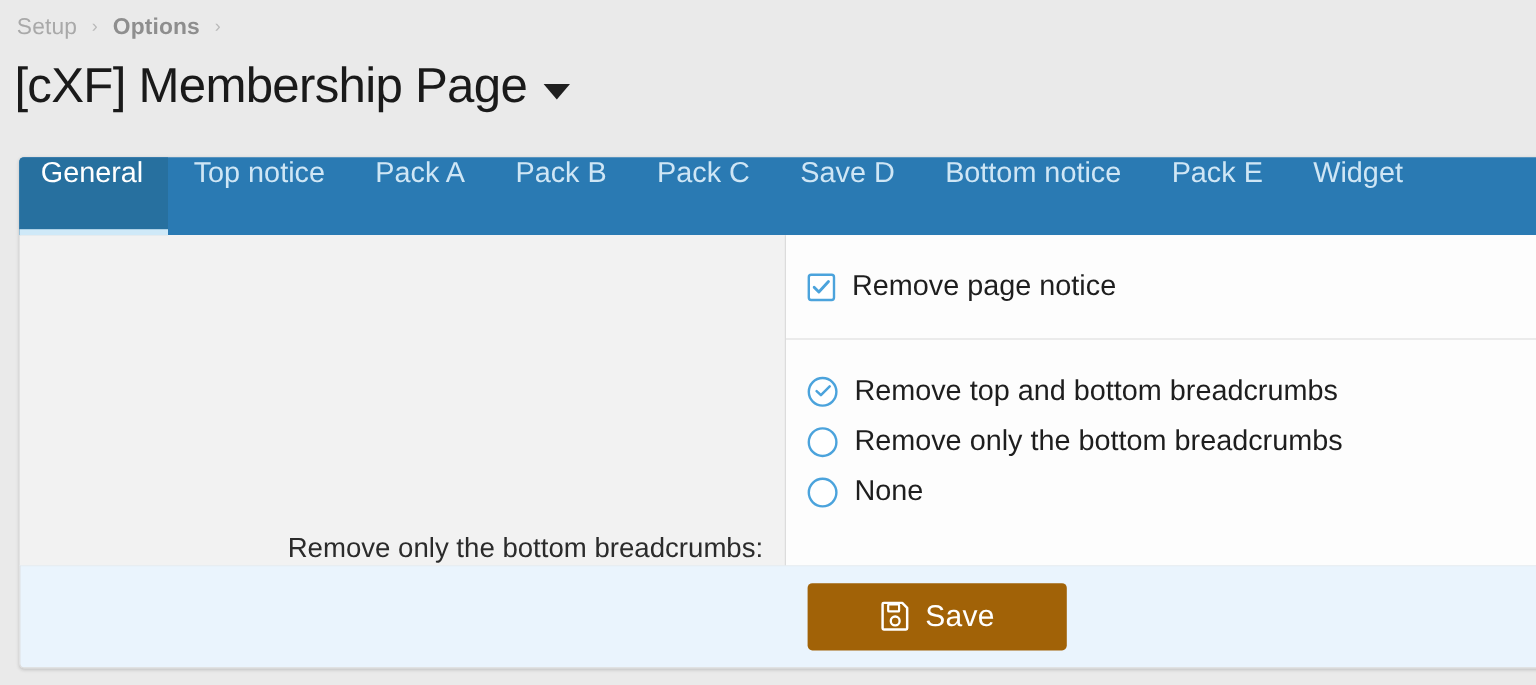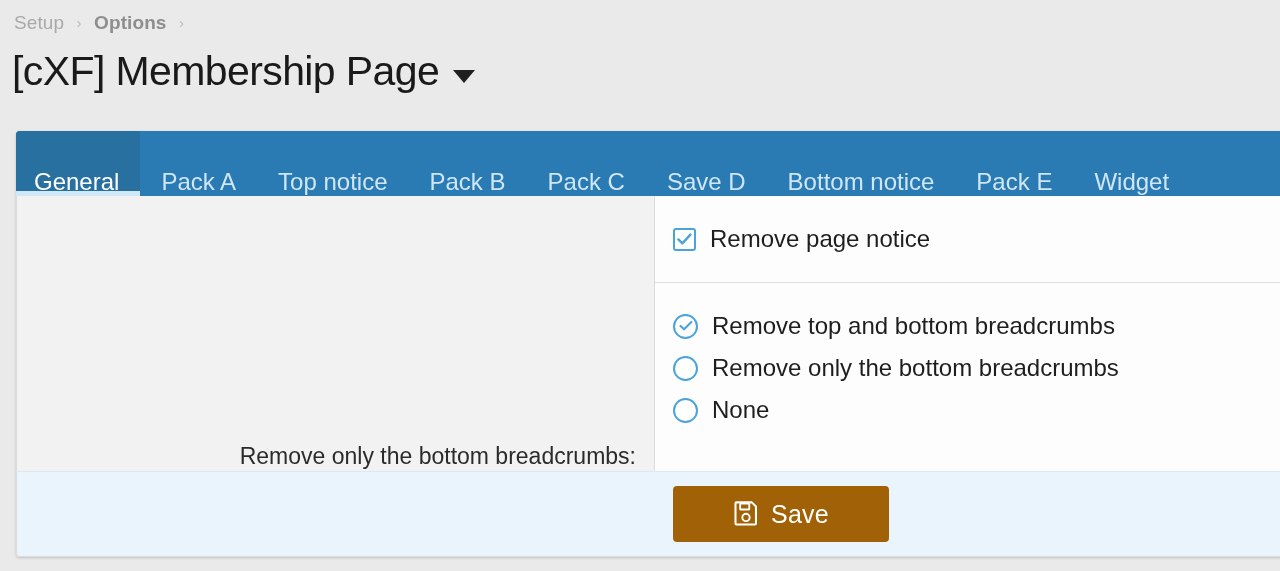--- a/index.html
+++ b/index.html
@@ -73,21 +73,21 @@
     background: #2a7ab3;
     display: flex;
     align-items: stretch;
     height: 65px;
     border-radius: 4px 4px 0 0;
     overflow: hidden;
     padding-left: 0;
   }
   .tab {
     display: flex;
-    align-items: flex-end;
+    align-items: flex-start;
     padding: 0 21px;
     font-size: 24px;
     color: #cfe6f5;
     white-space: nowrap;
     cursor: pointer;
     position: relative;
   }
   .tab:first-child { padding-left: 18px; }
   .tab.active {
     background: #27709f;
@@ -224,24 +224,24 @@
   <div class="title-caret"></div>
 </div>
 
 <div class="card">
 
   <div class="tabbar" id="tabbar">
       <div class="tab active">
         <span>General</span>
       </div>
       <div class="tab">
+        <span>Top notice</span>
+      </div>
+      <div class="tab">
         <span>Pack A</span>
-      </div>
-      <div class="tab">
-        <span>Top notice</span>
       </div>
       <div class="tab">
         <span>Pack B</span>
       </div>
       <div class="tab">
         <span>Pack C</span>
       </div>
       <div class="tab">
         <span>Save D</span>
       </div>

